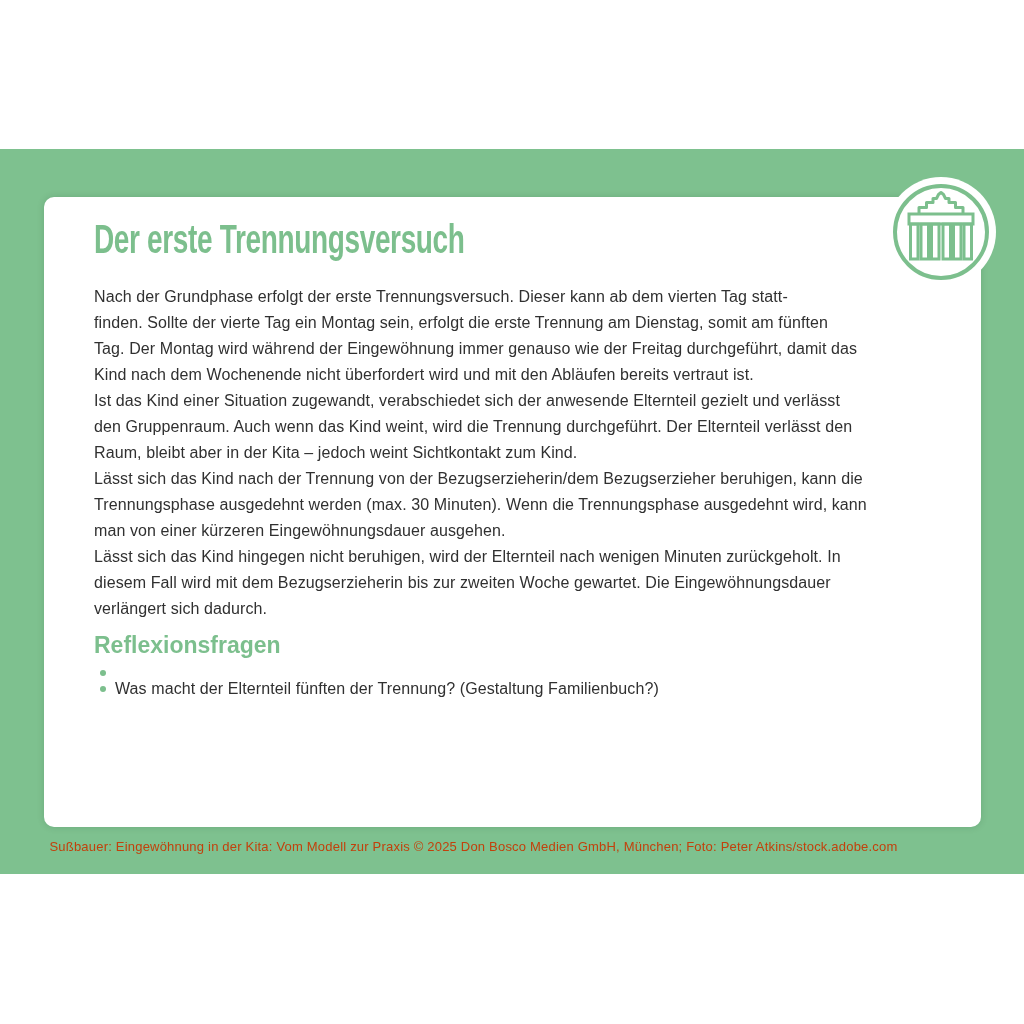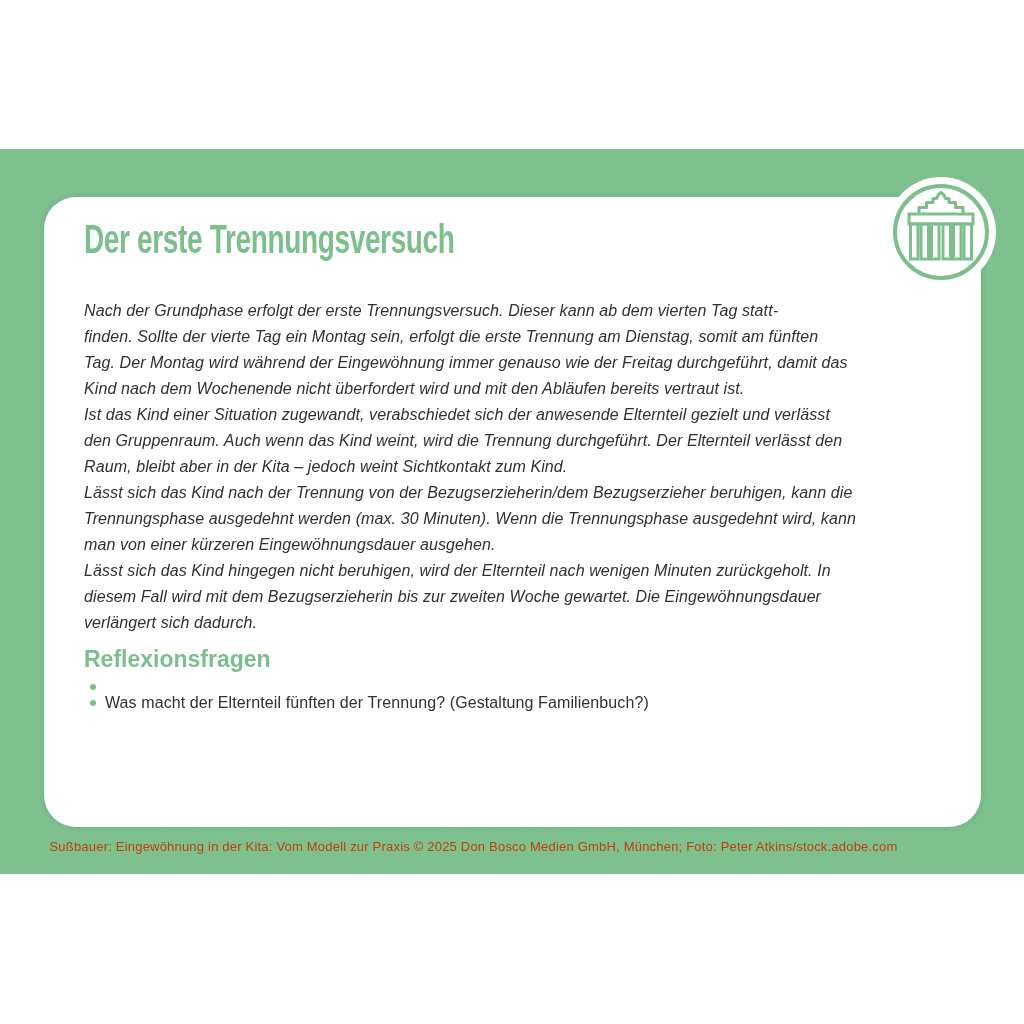--- a/index.html
+++ b/index.html
@@ -25,41 +25,40 @@
     background: #7EC18F;
   }
   
   .card {
     position: absolute;
     left: 44px;
     top: 197px;
     width: 937px;
     height: 630px;
     background: #ffffff;
-    border-radius: 32px;
+    border-radius: 10px;
     box-shadow: 0 0 7px rgba(30, 70, 45, 0.18);
     box-sizing: border-box;
-    padding: 18px 40px 0 40px;
+    padding: 18px 40px 0 50px;
   }
   .title {
     margin: 0;
     height: 48px;
     line-height: 48px;
     font-size: 40px;
     font-weight: bold;
     letter-spacing: -0.5px;
     color: #7CBF8D;
     white-space: nowrap;
     display: inline-block;
     transform: scaleX(0.70);
     transform-origin: left center;
   }
   .body-text {
-    margin-top: 35px;
-    font-style: italic;
+    margin-top: 21px;
   }
   .body-text p {
     margin: 0;
     font-size: 16px;
     line-height: 26px;
     color: #303030;
     white-space: pre-line;
     letter-spacing: 0.1px;
   }
   .rf-heading {

